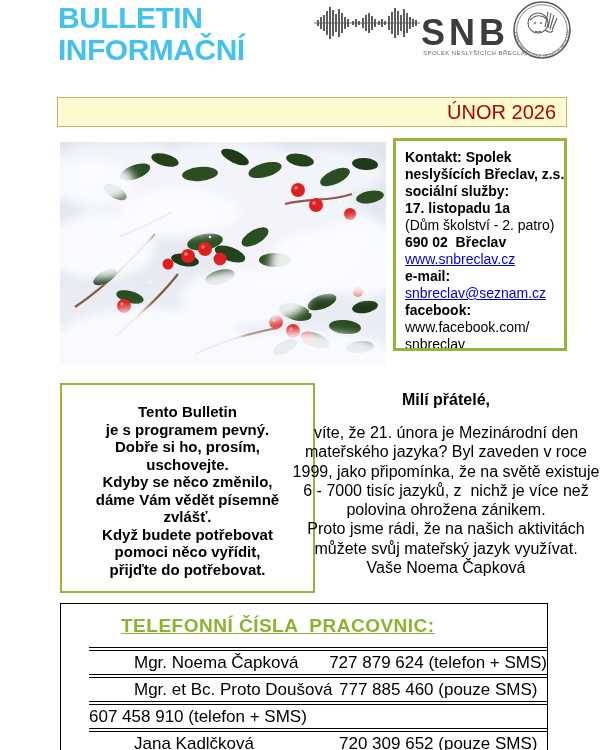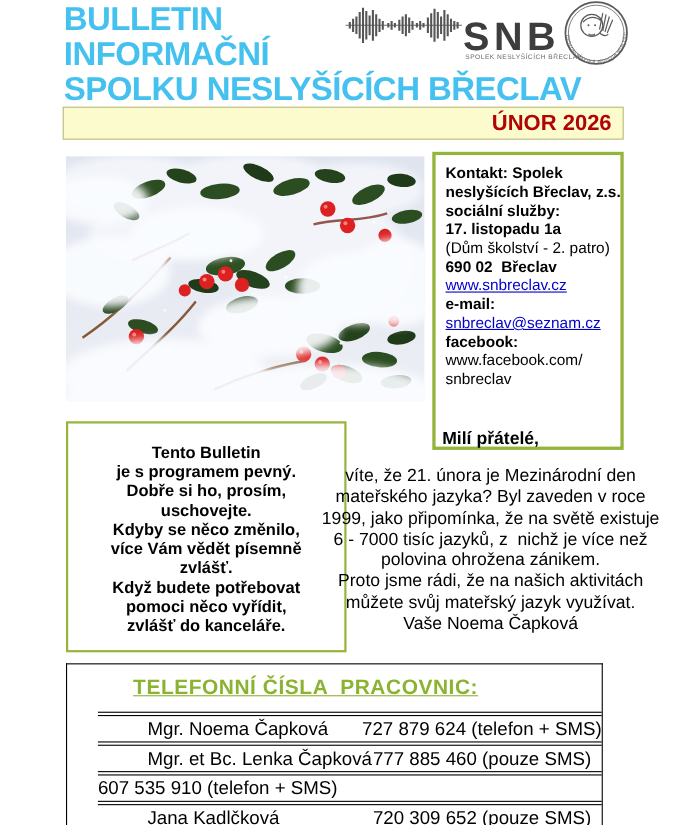--- a/index.html
+++ b/index.html
@@ -12,27 +12,27 @@
   .waveform{position:absolute;left:314px;top:4px;}
   .snb{position:absolute;left:421px;top:17px;}
   .snb-text{font-size:36px;font-weight:bold;color:#3d3d3d;line-height:32px;letter-spacing:4px;}
   .snb-cap{font-size:6px;color:#6a6a6a;letter-spacing:0.45px;white-space:nowrap;margin-top:1px;margin-left:2px;}
   .union-logo{position:absolute;left:502px;top:0;}
 
   
   .banner{position:absolute;left:57px;top:97px;width:510px;height:30px;box-sizing:border-box;
           background:var(--banner-bg,#fbfbce);border:1px solid #b9b97e;
           text-align:right;padding-right:10px;}
-  .banner span{font-size:20px;font-weight:bold;color:var(--banner-red,#b20404);line-height:28px;}
+  .banner span{font-size:20px;font-weight:normal;color:var(--banner-red,#b20404);line-height:28px;}
 
   
   .photo{position:absolute;left:60px;top:142px;}
 
   
-  .contact{position:absolute;left:393px;top:138px;width:174px;height:271px;box-sizing:border-box;
+  .contact{position:absolute;left:393px;top:138px;width:174px;height:213px;box-sizing:border-box;
            border:3px solid var(--green,#94b43c);padding:8px 0 0 9px;
            font-size:14px;line-height:17px;white-space:pre;overflow:hidden;}
   .contact .b{font-weight:bold;}
   .contact .link{color:var(--link-blue,#0000cc);text-decoration:underline;}
 
   
   .notice{position:absolute;left:60px;top:383px;width:255px;height:210px;box-sizing:border-box;
           border:2px solid var(--green,#94b43c);padding-top:18px;
           font-size:15px;font-weight:bold;line-height:17.5px;text-align:center;white-space:pre;overflow:hidden;}
 
@@ -51,21 +51,21 @@
   .prow{height:23px;margin-top:2px;border-top:1px solid #000;border-bottom:1px solid #000;
         display:flex;align-items:center;font-size:17px;box-sizing:content-box;}
   .pname{padding-left:45px;width:250px;box-sizing:border-box;white-space:pre;}
   .pphone{white-space:pre;}
 </style>
 </head>
 <body>
 
 <div class="page">
 
-  <div class="title"><div>BULLETIN</div><div>INFORMAČNÍ</div><div>SPOLKU NESLYŠÍCÍCH BŘECLAV</div></div>
+  <div class="title"><div>BULLETIN</div><div>INFORMAČNÍ</div></div>
 
   <svg class="waveform" width="106" height="40" viewBox="0 0 106 40">
     <path d="M0 19 H106" stroke="#6a6a6a" stroke-width="1"></path>
     <path d="M4 16 V22 M7 13 V25 M10 11 V27 M13 7 V31 M16 3 V35 M19 6 V32 M22 10 V28 M25 5 V33 M28 9 V29 M31 13 V25 M34 15 V23
              M39 17 V21 M42 15 V23 M45 17 V21
              M49 14 V24 M52 11 V27 M55 9 V29 M58 12 V26 M61 15 V23
              M65 17 V21 M68 15 V23 M71 17 V21
              M75 12 V26 M78 8 V30 M81 4 V34 M84 7 V31 M87 11 V27 M90 5 V33 M93 9 V29 M96 13 V25 M99 15 V23 M102 16 V22" stroke="#555" stroke-width="1.9" fill="none"></path>
   </svg>
 
@@ -194,43 +194,43 @@
         <circle cx="200" cy="110" r="1.2"></circle>
         <circle cx="250" cy="170" r="1.3"></circle>
       <circle cx="90" cy="140" r="1.2"></circle>
         <circle cx="280" cy="60" r="1.3"></circle>
         <circle cx="170" cy="125" r="1.1"></circle>
     </g>
   </svg>
 
   <div class="contact"><div class="b">Kontakt: Spolek</div><div class="b">neslyšících Břeclav, z.s.</div><div class="b">sociální služby:</div><div class="b">17. listopadu 1a</div><div class="n">(Dům školství - 2. patro)</div><div class="b">690 02  Břeclav</div><div class="link">www.snbreclav.cz</div><div class="b">e-mail:</div><div class="link">snbreclav@seznam.cz</div><div class="b">facebook:</div><div class="n">www.facebook.com/</div><div class="n">snbreclav</div></div>
 
-  <div class="notice"><div>Tento Bulletin</div><div>je s programem pevný.</div><div>Dobře si ho, prosím,</div><div>uschovejte.</div><div>Kdyby se něco změnilo,</div><div>více Vám vědět písemně</div><div>zvlášť.</div><div>Když budete potřebovat</div><div>pomoci něco vyřídit,</div><div>zvlášť do kanceláře.</div></div>
+  <div class="notice"><div>Tento Bulletin</div><div>je s programem pevný.</div><div>Dobře si ho, prosím,</div><div>uschovejte.</div><div>Kdyby se něco změnilo,</div><div>dáme Vám vědět písemně</div><div>zvlášť.</div><div>Když budete potřebovat</div><div>pomoci něco vyřídit,</div><div>přijďte do potřebovat.</div></div>
 
   <div class="letter">
     <div class="salut">Milí přátelé,</div>
     <div class="letter-body"><div>víte, že 21. února je Mezinárodní den</div><div>mateřského jazyka? Byl zaveden v roce</div><div>1999, jako připomínka, že na světě existuje</div><div>6 - 7000 tisíc jazyků, z  nichž je více než</div><div>polovina ohrožena zánikem.</div><div>Proto jsme rádi, že na našich aktivitách</div><div>můžete svůj mateřský jazyk využívat.</div></div>
     <div class="sig">Vaše Noema Čapková</div>
   </div>
 
   <div class="ptable">
     <div class="phead">
       <span class="phead-text">TELEFONNÍ ČÍSLA  PRACOVNIC:</span>
     </div>
     <div>
         <div class="prow">
           <span class="pname">Mgr. Noema Čapková</span>
           <span class="pphone">727 879 624 (telefon + SMS)</span>
         </div>
         <div class="prow">
-          <span class="pname">Mgr. et Bc. Lenka Čapková</span>
+          <span class="pname">Mgr. et Bc. Proto Doušová</span>
           <span class="pphone">777 885 460 (pouze SMS)</span>
         </div>
         <div class="prow">
-          <span class="pphone">607 535 910 (telefon + SMS)</span>
+          <span class="pphone">607 458 910 (telefon + SMS)</span>
         </div>
         <div class="prow">
           <span class="pname">Jana Kadlčková</span>
           <span class="pphone">720 309 652 (pouze SMS)</span>
         </div>
       </div>
   </div>
 
 </div>
 

